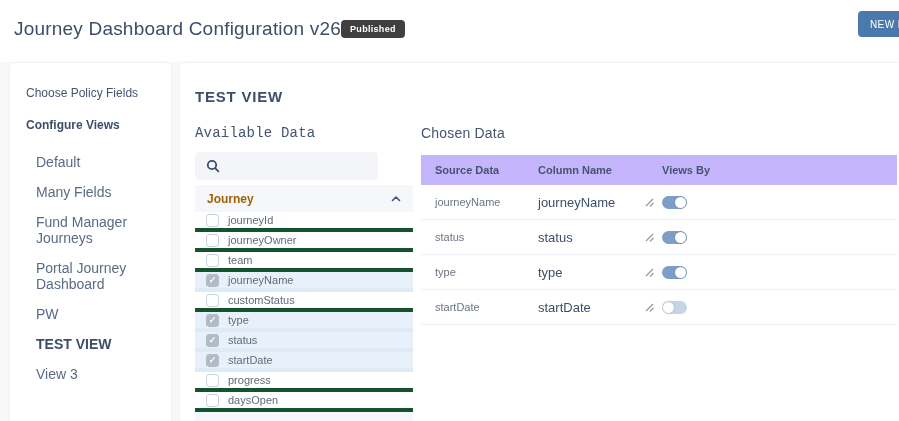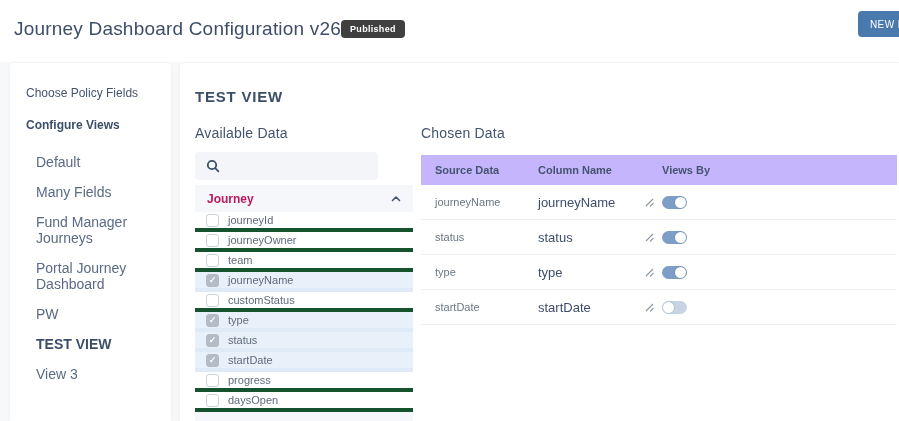--- a/index.html
+++ b/index.html
@@ -46,38 +46,38 @@
   .main-card {
     position:absolute; top:63px; left:180px; width:719px; height:358px;
     background:#ffffff; border-radius:4px 0 0 0;
     box-shadow:0 0 3px rgba(40,60,90,0.06);
   }
   .view-title {
     position:absolute; left:15px; top:25px;
     font-size:15px; font-weight:bold; letter-spacing:0.8px; color:#3d4e69;
   }
   .panel-title { position:absolute; top:62px; font-size:14px; color:#44546f; letter-spacing:0.2px; }
-  .avail-title { left:15px; }
+  .avail-title { left:15px;font-family:Liberation Mono, monospace; }
   .chosen-title { left:241px; }
 
   
   .search-box {
     position:absolute; left:15px; top:89px; width:183px; height:28px;
     background:#f3f5f9; border-radius:4px; display:flex; align-items:center; padding-left:11px;
   }
   .search-input {
     border:none; background:transparent; outline:none; flex:1; height:100%;
     font-size:12px; color:#3d4e69; font-family:"Liberation Sans", sans-serif; padding-left:8px;
   }
   .group-header {
     position:absolute; left:15px; top:122px; width:218px; height:27px;
     background:#f5f7fa; display:flex; align-items:center; justify-content:space-between;
     padding:0 12px; cursor:pointer;
   }
-  .group-label { font-size:12px; font-weight:600; color:#be185d; }
+  .group-label { font-size:12px; font-weight:600; color:#a16207; }
   .cb-list { position:absolute; left:15px; top:149px; width:218px; }
   .cb-row {
     height:20px; display:flex; align-items:center; padding-left:11px;
     border-bottom:4px solid #14532d; cursor:pointer; background:#ffffff;
   }
   .cb-row.checked { background:#e8f1fa; border-bottom-color:#def.1; border-bottom-color:#deeaf5; }
   .cb {
     width:13px; height:13px; border:1px solid #c7d3de; border-radius:3px; background:#ffffff;
     margin-right:9px; display:flex; align-items:center; justify-content:center; flex:0 0 auto;
   }

